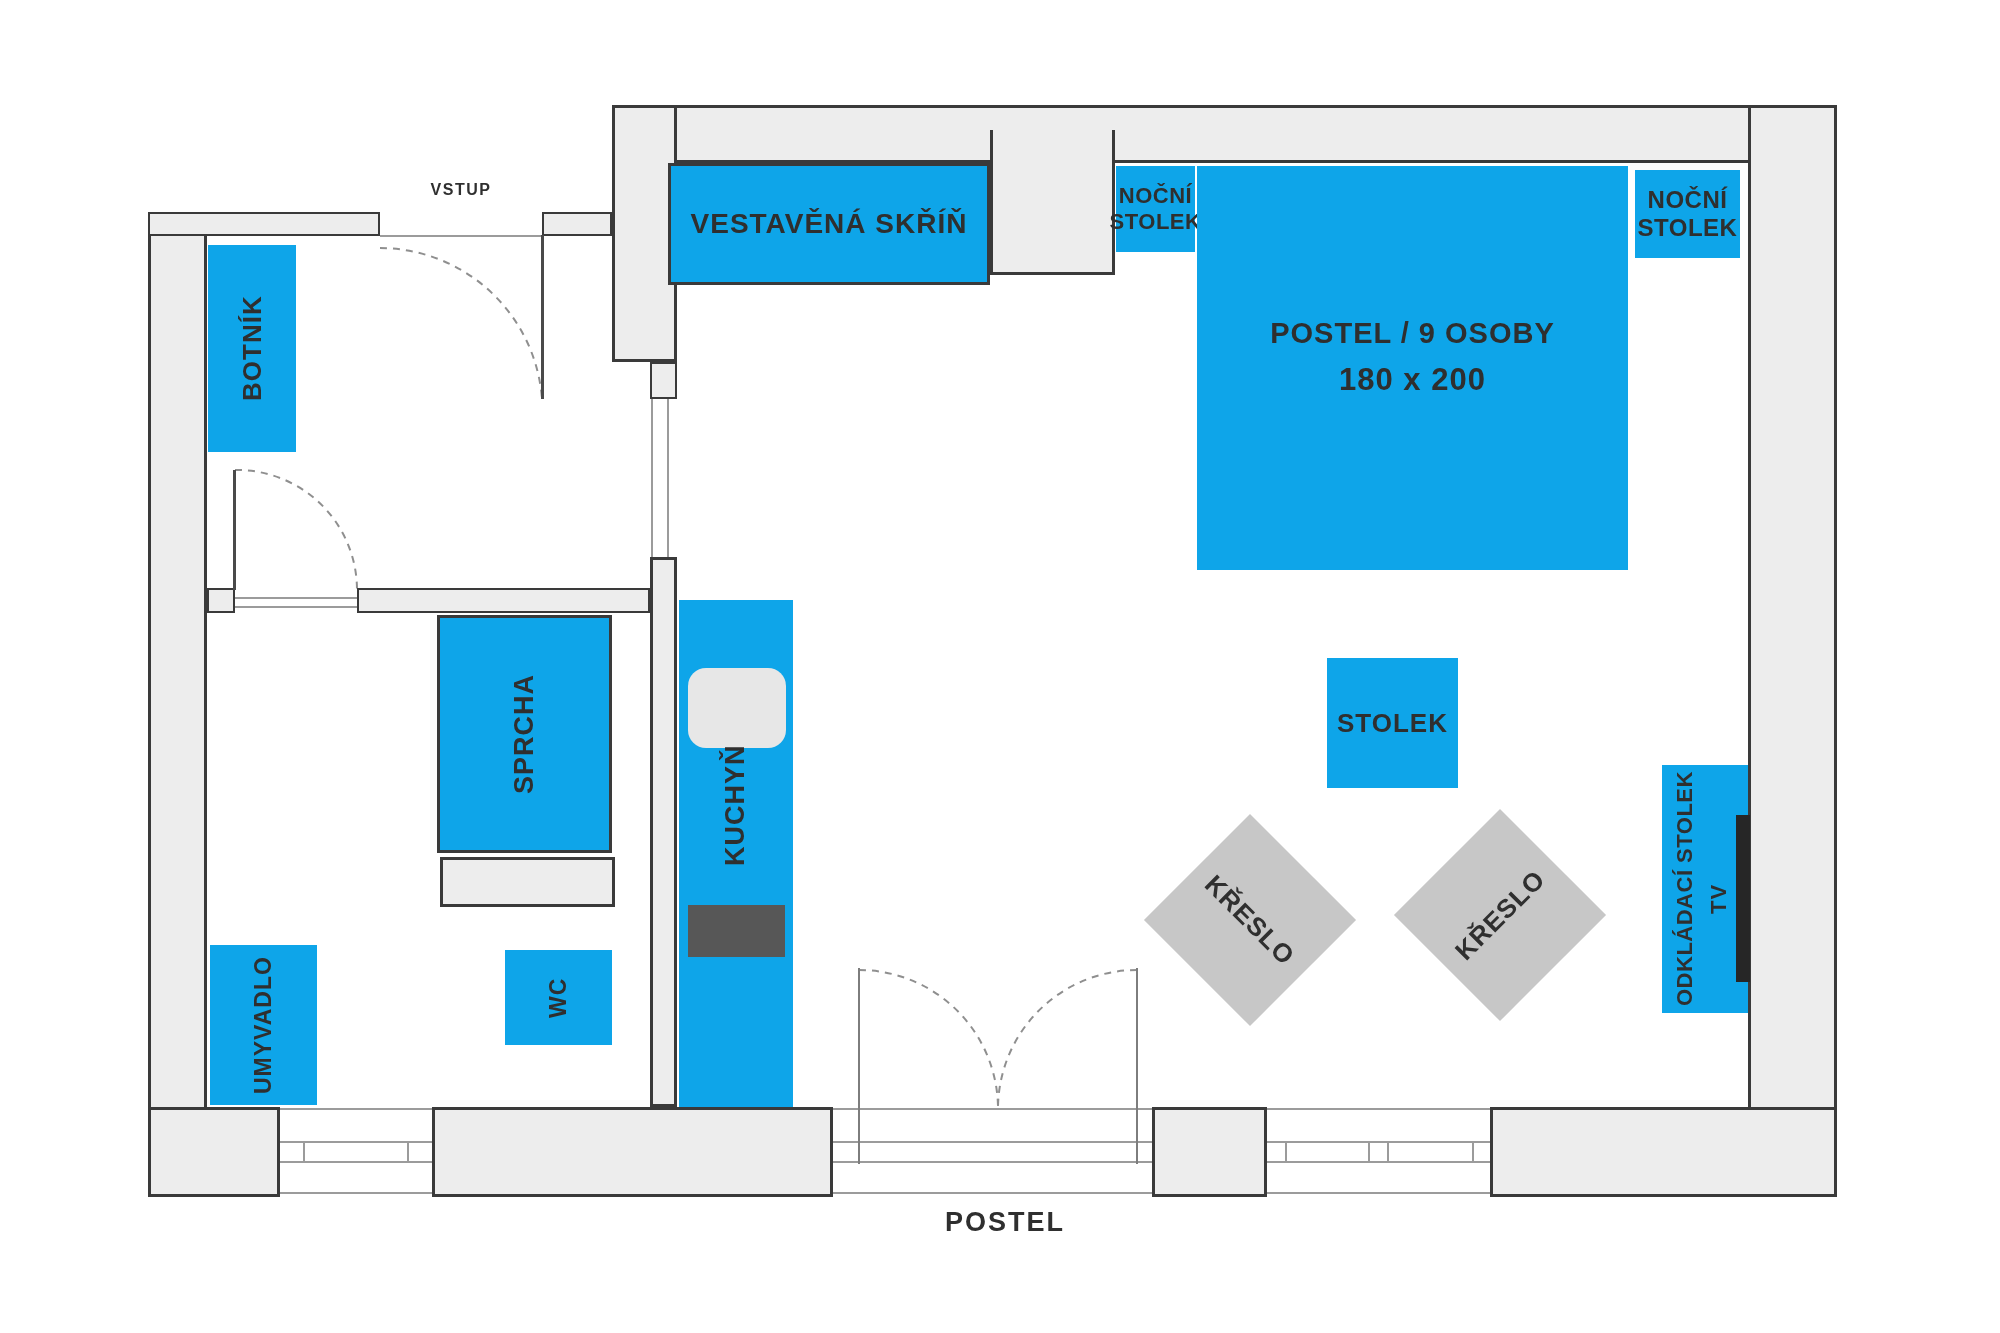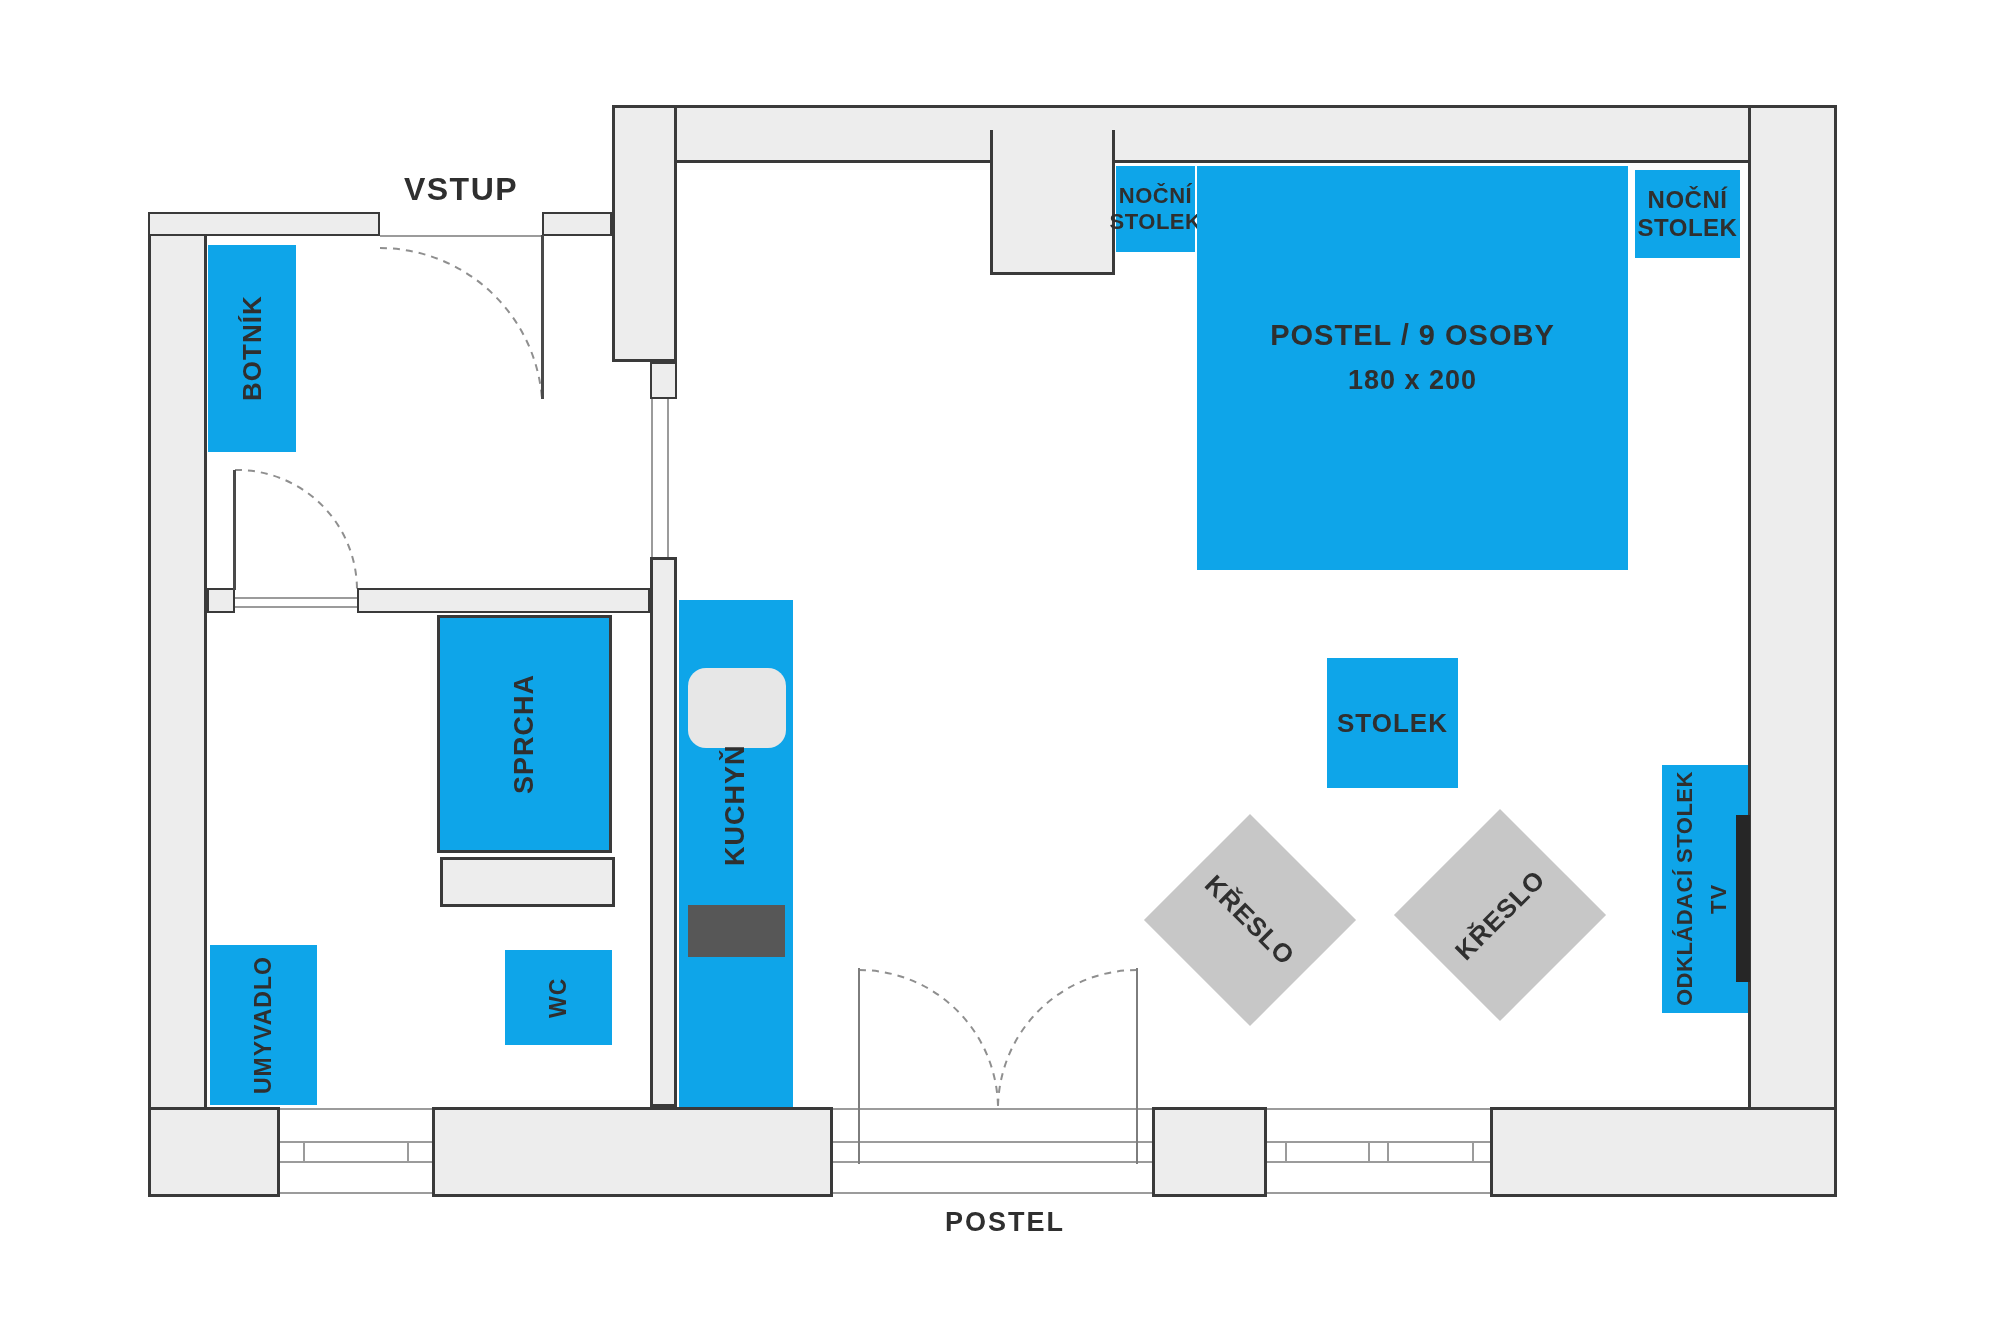--- a/index.html
+++ b/index.html
@@ -78,30 +78,31 @@
   <div class="abs tline" style="left:1387px;top:1141px;width:2px;height:22px;"></div>
   <div class="abs tline" style="left:1472px;top:1141px;width:2px;height:22px;"></div>
 
   <div class="abs leaf" style="left:541px;top:235px;width:3px;height:164px;"></div>
   <div class="abs leaf" style="left:233px;top:470px;width:3px;height:120px;"></div>
   <div class="abs tline" style="left:858px;top:968px;width:2px;height:196px;background:#7d7d7d;"></div>
   <div class="abs tline" style="left:1136px;top:968px;width:2px;height:196px;background:#7d7d7d;"></div>
 
   <div class="abs furn lbl vert" style="left:208px;top:245px;width:88px;height:207px;font-size:26px;">BOTNÍK</div>
 
+  <div class="abs furn outl lbl" style="left:668px;top:163px;width:322px;height:122px;font-size:28px;">VESTAVĚNÁ SKŘÍŇ</div>
 
   <div class="abs furn lbl stack" style="left:1116px;top:166px;width:79px;height:86px;font-size:22px;letter-spacing:0.5px;">
     <span>NOČNÍ</span>
     <span>STOLEK</span>
   </div>
 
   <div class="abs furn" style="left:1197px;top:166px;width:431px;height:404px;"></div>
   <div class="abs lbl stack" style="left:1197px;top:295px;width:431px;height:125px;font-size:29px;gap:12px;">
     <span>POSTEL / 9 OSOBY</span>
-    <span style="font-size:27px;text-align:right;">180 x 200</span>
+    <span style="font-size:31px;text-align:right;">180 x 200</span>
   </div>
 
   <div class="abs furn lbl stack" style="left:1635px;top:170px;width:105px;height:88px;font-size:24px;letter-spacing:0.5px;">
     <span>NOČNÍ</span>
     <span>STOLEK</span>
   </div>
 
   <div class="abs furn outl lbl vert" style="left:437px;top:615px;width:175px;height:238px;font-size:27px;">SPRCHA</div>
 
   <div class="abs furn" style="left:679px;top:600px;width:114px;height:507px;"></div>
@@ -121,17 +122,17 @@
 
   <div class="abs chair flip" style="left:1425px;top:840px;width:150px;height:150px;">
     <div class="inner lbl" style="font-size:26px;">KŘESLO</div>
   </div>
 
   <div class="abs furn" style="left:1662px;top:765px;width:86px;height:248px;"></div>
   <div class="abs lbl vert" style="left:1660px;top:765px;width:50px;height:248px;font-size:22px;letter-spacing:0.5px;">ODKLÁDACÍ STOLEK</div>
   <div class="abs lbl vert" style="left:1702px;top:815px;width:34px;height:167px;font-size:22px;">TV</div>
   <div class="abs" style="left:1736px;top:815px;width:14px;height:167px;background:#262626;"></div>
 
-  <div class="abs lbl" style="left:380px;top:176px;width:162px;height:28px;font-size:32px;letter-spacing:1.5px;">VSTUP</div>
+  <div class="abs lbl" style="left:380px;top:176px;width:162px;height:28px;font-size:16px;letter-spacing:1.5px;">VSTUP</div>
 
   <div class="abs lbl" style="left:905px;top:1204px;width:200px;height:38px;font-size:27px;letter-spacing:2px;">POSTEL</div>
 
 </div>
 
 </body></html>

